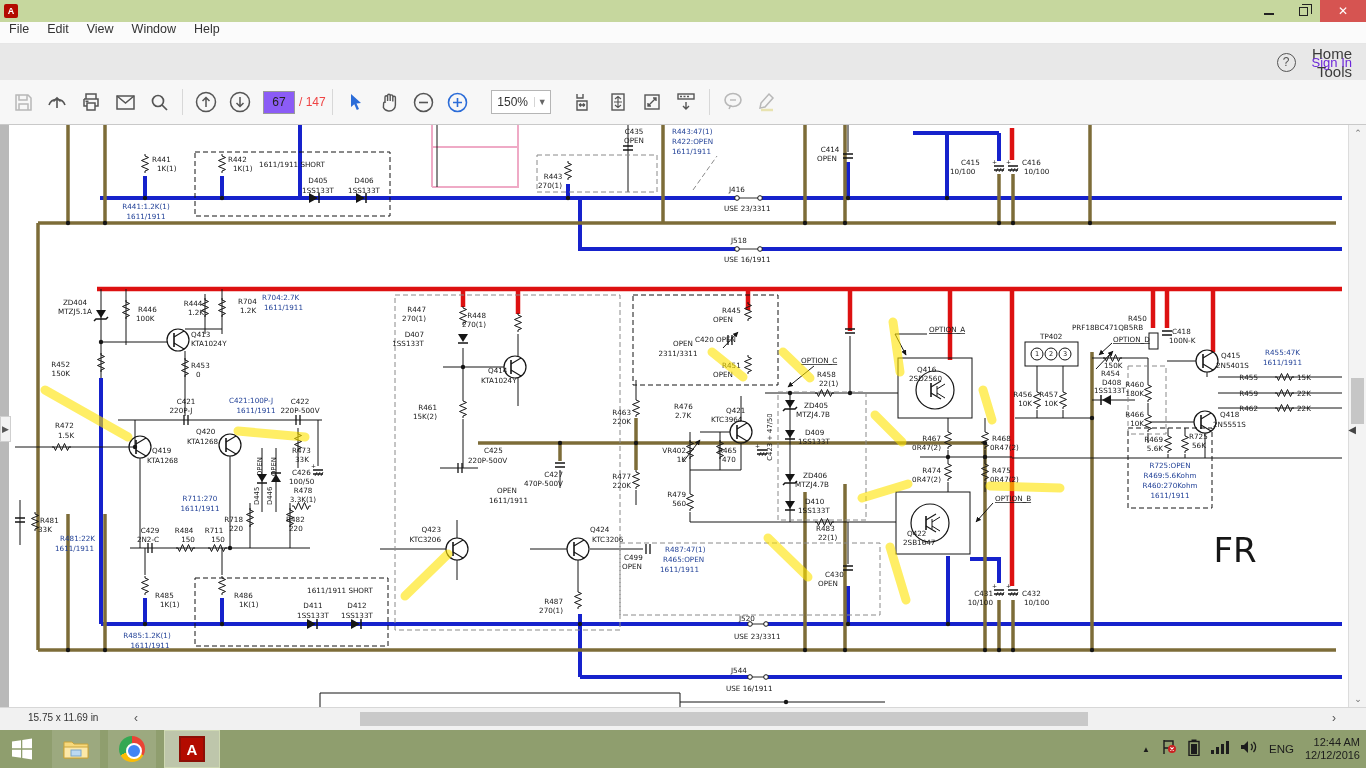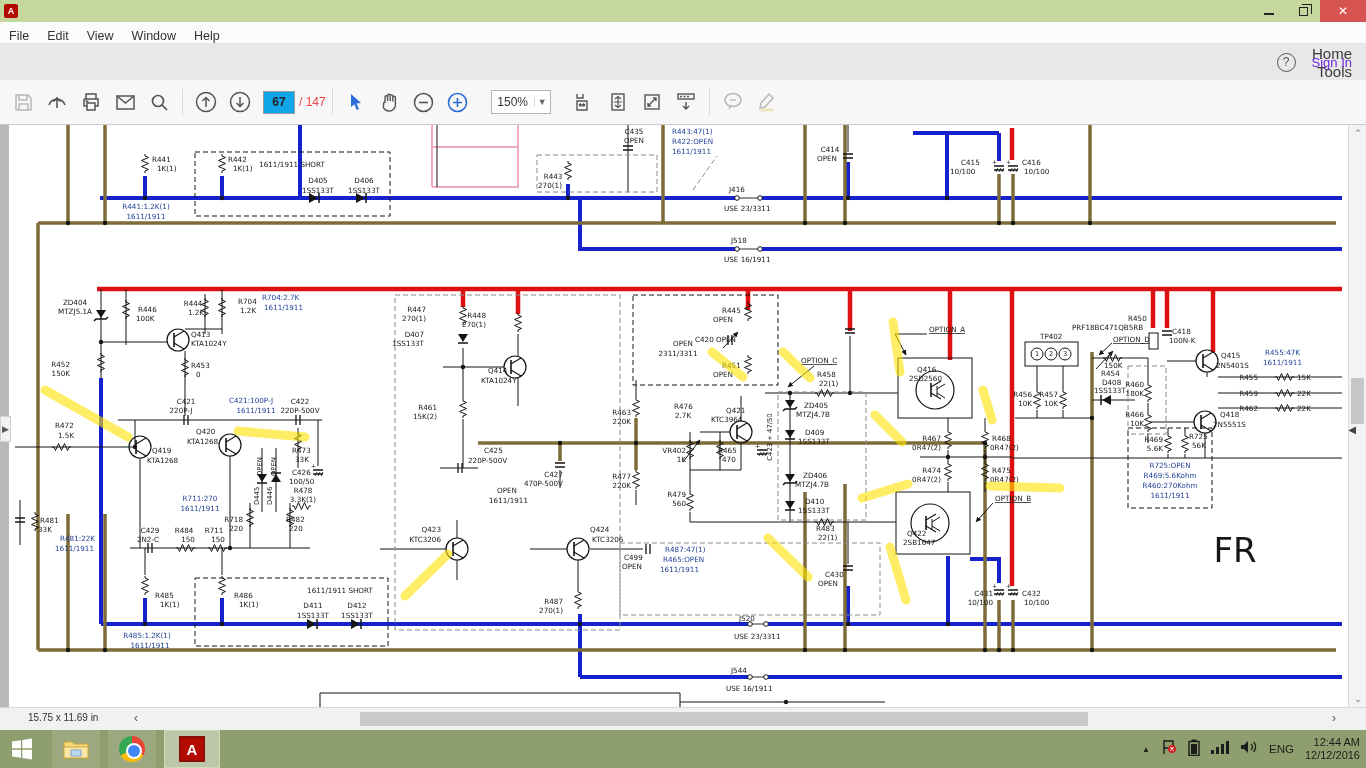--- a/index.html
+++ b/index.html
@@ -6,33 +6,33 @@
   html,body { width:1366px; height:768px; overflow:hidden; font-family:"Liberation Sans", sans-serif; background:#fff; }
   #titlebar { position:absolute; left:0; top:0; width:1366px; height:22px; background:#c6d79e; display:flex; align-items:center; }
   #app-icon { width:14px; height:14px; margin-left:4px; background:#b30b00; color:#fff; font-size:9px; font-weight:bold; text-align:center; line-height:14px; border-radius:2px; }
   #title-text { position:absolute; left:0; right:120px; text-align:center; font-size:12px; color:#333; white-space:nowrap; }
   #win-controls { position:absolute; right:0; top:0; height:22px; display:flex; }
   .winbtn { width:34px; height:22px; display:flex; align-items:center; justify-content:center; color:#222; font-size:11px; }
   #btn-min span { display:block; width:10px; border-bottom:2px solid #222; margin-top:6px; }
   #btn-restore .rr { position:relative; width:9px; height:9px; border:1px solid #222; background:transparent; }
   #btn-restore .rr:before { content:""; position:absolute; left:2px; top:-4px; width:9px; height:9px; border:1px solid #222; border-bottom:none; border-left:none; }
   #btn-close { width:46px; background:#d65451; color:#fff; font-size:12px; }
-  #menubar { position:absolute; left:0; top:22px; width:1366px; height:22px; background:#fbfbfb; border-bottom:1px solid #e6e6e6; display:flex; align-items:flex-end; }
+  #menubar { position:absolute; left:0; top:22px; width:1366px; height:22px; background:#fbfbfb; border-bottom:1px solid #e6e6e6; display:flex; align-items:flex-start; }
   .menu-item { padding:0 9px; font-size:12.5px; color:#333; }
   #tabbar { position:absolute; left:0; top:44px; width:1366px; height:36px; background:#e8e8e8; display:flex; align-items:flex-end;flex-direction:column; }
   .navtab { font-size:15px; color:#3a3a3a; padding:0 14px; height:36px; display:flex; align-items:center; }
   #doc-tab { margin-left:22px; height:36px; width:178px; background:#efefef; border-left:1px solid #d2d2d2; border-right:1px solid #d2d2d2; display:flex; align-items:center; justify-content:space-between; padding:0 10px; font-size:13px; color:#444; }
   #doc-tab .x { color:#666; font-size:13px; margin-left:8px; }
   #tab-right { position:absolute; right:14px; top:0; height:36px; display:flex; align-items:center; gap:16px; }
   #help-circle { width:19px; height:19px; border:1.6px solid #555; border-radius:50%; color:#555; font-size:12px; display:flex; align-items:center; justify-content:center; }
   #signin { font-size:13px; color:#6d28d9; }
   #toolbar { position:absolute; left:0; top:80px; width:1366px; height:45px; background:#f7f7f7; border-bottom:1px solid #c9c9c9; display:flex; align-items:center; }
   .tbtn { width:34px; height:34px; display:flex; align-items:center; justify-content:center; }
   .tdiv { width:1px; height:26px; background:#d8d8d8; margin:0 6px; }
-  #page-input { width:32px; height:23px; border:1px solid #9a9a9a; background:#0ea5e9; text-align:center; font-size:12px; color:#222; margin:0 4px 0 6px;font-weight:bold; }
+  #page-input { width:32px; height:23px; border:1px solid #9a9a9a; background:#8b5cf6; text-align:center; font-size:12px; color:#222; margin:0 4px 0 6px; }
   #page-total { font-size:12px; color:#ef4444; }
   #zoom-box { width:60px; height:24px; border:1px solid #b5b5b5; background:#fff; display:flex; align-items:center; font-size:12px; color:#333; margin:0 16px; }
   #zoom-box .zv { flex:1; text-align:center; }
   #zoom-box .caret { width:16px; border-left:1px solid #d5d5d5; text-align:center; color:#666; font-size:9px; }
   #docarea { position:absolute; left:0; top:125px; width:1348px; height:582px; background:#fff; }
   #leftstrip { position:absolute; left:0; top:125px; width:9px; height:582px; background:#b9b9b9; }
   #left-panel-arrow { position:absolute; left:0px; top:416px; width:11px; height:26px; background:#f2f2f2; border:1px solid #cfcfcf; color:#555; font-size:9px; display:flex; align-items:center; justify-content:center; }
   #right-panel-arrow { position:absolute; left:1346px; top:416px; width:12px; height:26px; color:#444; font-size:10px; display:flex; align-items:center; justify-content:center; z-index:5; }
   #vscroll { position:absolute; left:1348px; top:125px; width:18px; height:582px; background:#f3f3f3; border-left:1px solid #dcdcdc; }
   #vscroll .arr { position:absolute; left:0; width:18px; height:16px; color:#707070; font-size:9px; text-align:center; line-height:16px; }

